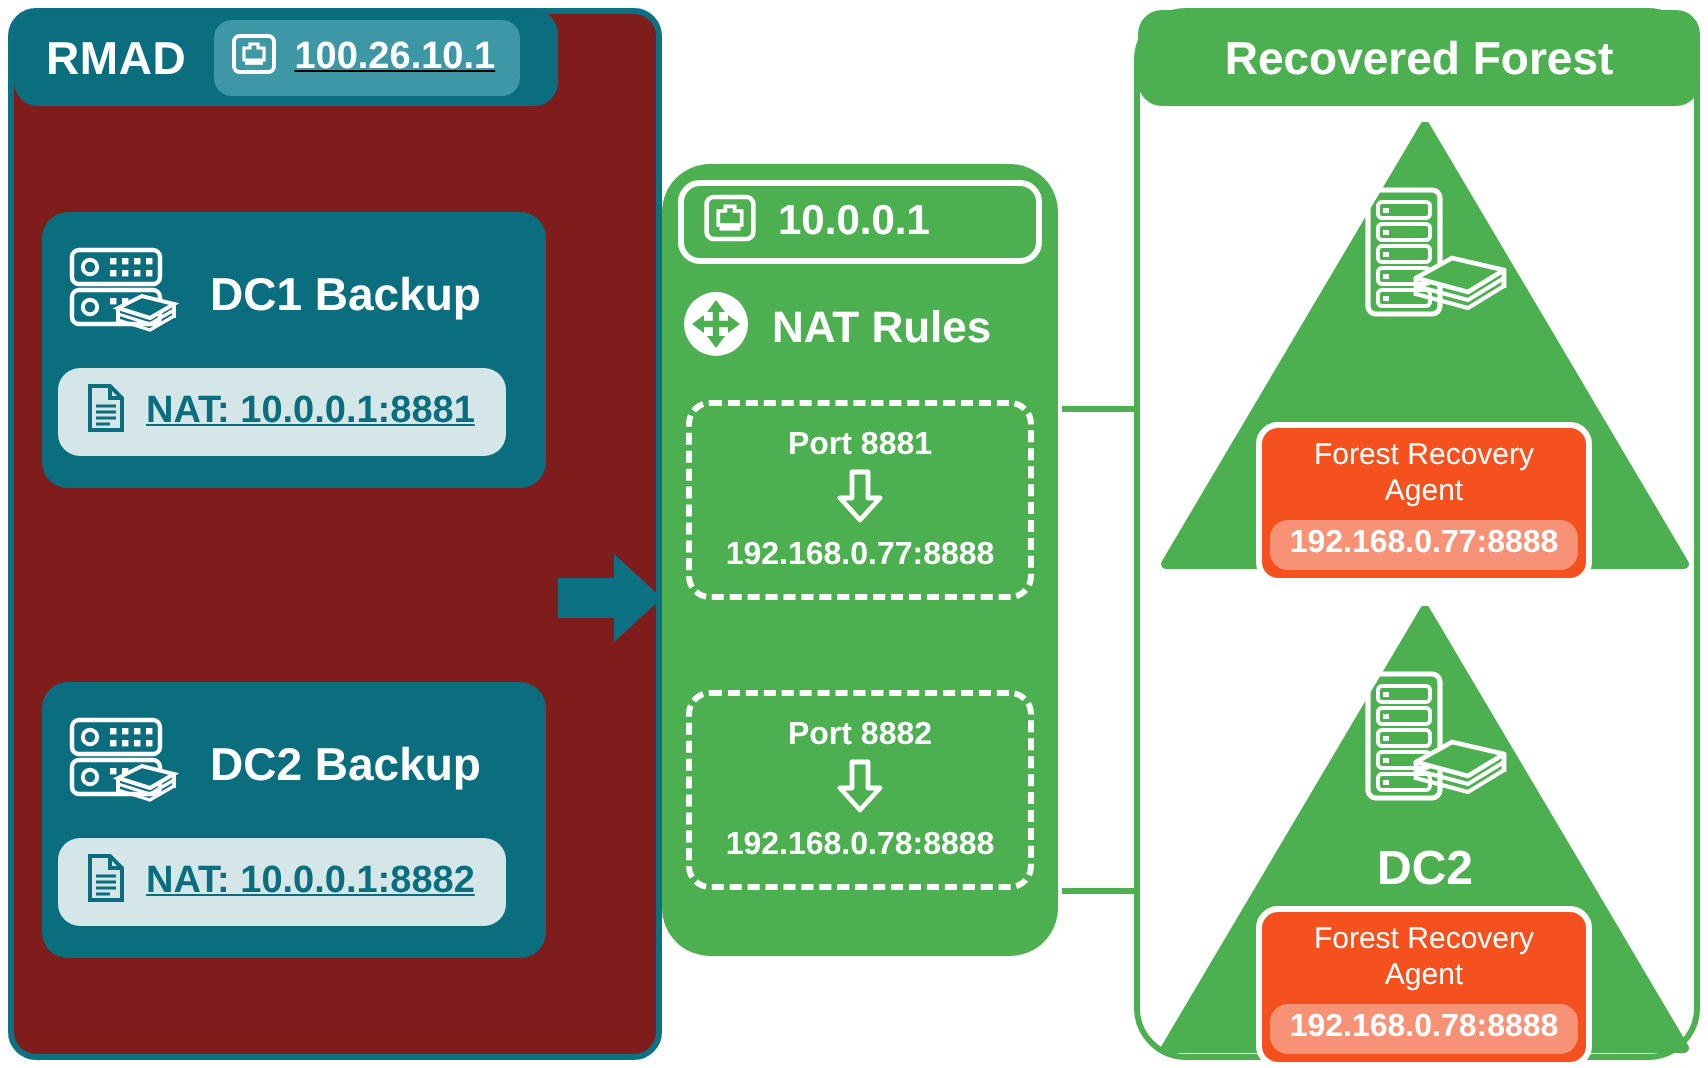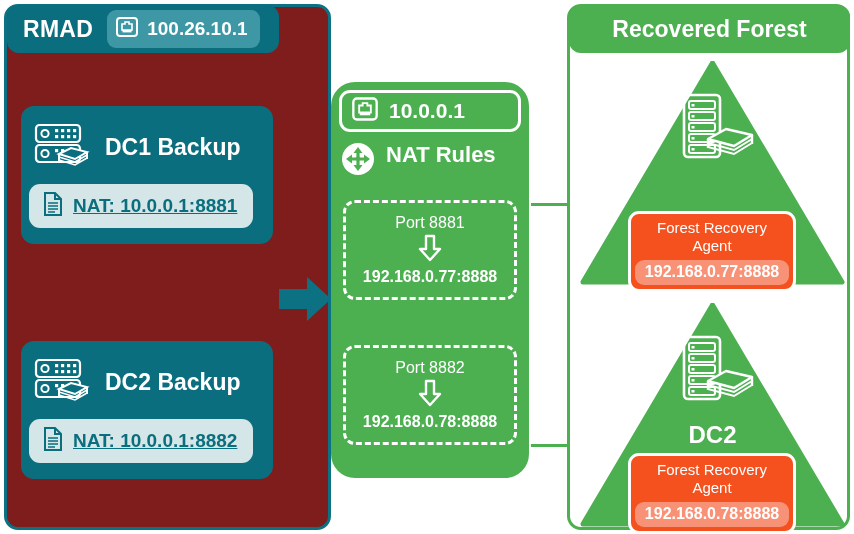--- a/index.html
+++ b/index.html
@@ -44,20 +44,21 @@
   }
   #rmad-ip-badge {
     margin-left: 14px;
     height: 38px;
     background: #3e97a5;
     border-radius: 9px;
     display: flex;
     align-items: center;
     padding: 0 12px 0 8px;
     gap: 8px;
+    text-decoration: underline;
   }
   #rmad-ip-text {
     color: #ffffff;
     font-size: 19px;
     font-weight: bold;
   }
 
   
   .backup-card {
     left: 14px; width: 252px; height: 138px;
@@ -121,21 +122,21 @@
     padding-left: 9px;
   }
   #nat-ip-text {
     color: #ffffff;
     font-size: 21px;
     font-weight: bold;
   }
   #nat-rules-row {
     left: 10px; top: 60px; width: 180px; height: 44px;
     display: flex;
-    align-items: flex-start;
+    align-items: center;
     gap: 11px;
   }
   #nat-rules-label {
     color: #ffffff;
     font-size: 22px;
     font-weight: bold;
   }
 
   .port-rule {
     left: 12px; width: 174px; height: 100px;
@@ -145,33 +146,33 @@
     flex-direction: column;
     align-items: center;
     justify-content: center;
     gap: 2px;
   }
   #port-rule-1 { top: 118px; }
   #port-rule-2 { top: 263px; }
   .port-title {
     color: #ffffff;
     font-size: 16px;
-    font-weight: normal;
+    font-weight: bold;
   }
   .port-target {
     color: #ffffff;
     font-size: 16px;
     font-weight: bold;
   }
 
   
   #forest-panel {
     left: 567px; top: 4px; width: 283px; height: 526px;
     border: 3px solid #4caf50;
-    border-radius: 14px;
+    border-radius: 26px;
     background: #ffffff;
   }
   #forest-header {
     left: -1px; top: -2px; width: 281px; height: 48px;
     background: #4caf50;
     border-radius: 12px;
     display: flex;
     align-items: center;
     justify-content: center;
   }

